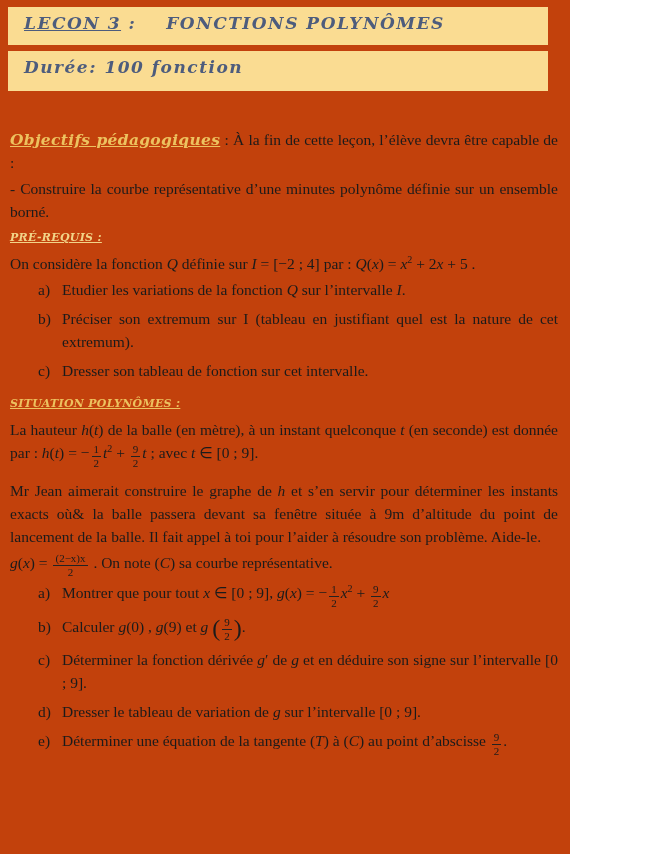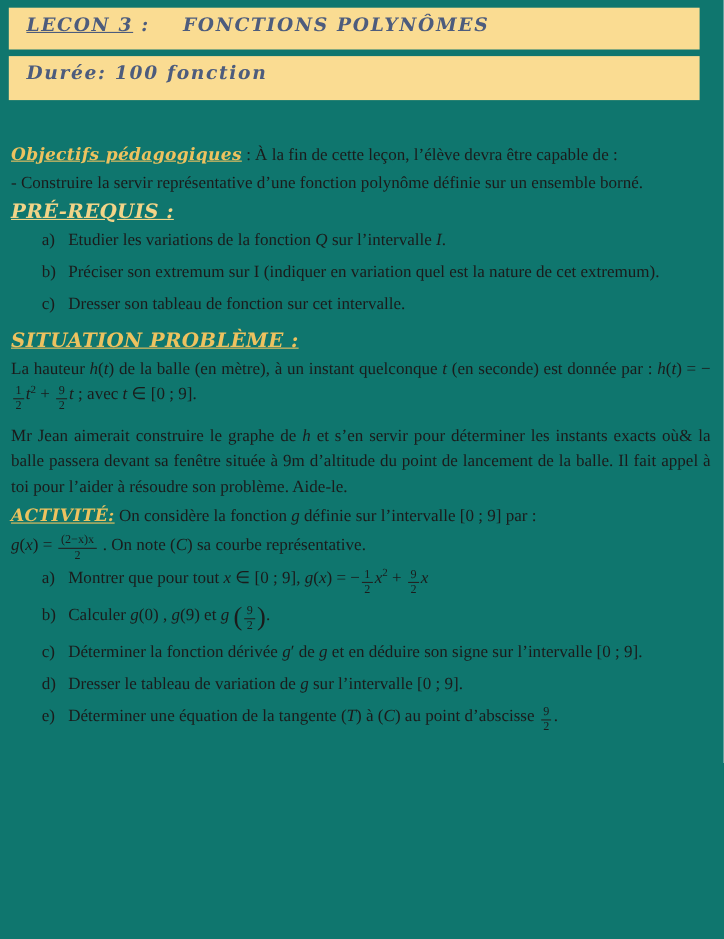--- a/index.html
+++ b/index.html
@@ -1,32 +1,32 @@
 <!DOCTYPE html>
 <html style="--banner_bg: #FADC92; --banner_text: #4D5C7D; --gold: #EDC25F; --gold_pale: #F2D488; --body_text: #1B1B1B; --table_border: #808080;"><head>
 <meta charset="utf-8">
 <style>
   html,body{margin:0;padding:0;background:#ffffff;}
   body{width:658px;height:854px;font-family:"Liberation Serif",serif;color:#1b1b1b;}
-  .page{position:relative;width:658px;height:854px;overflow:hidden;background:#0f766e;}
+  .page{position:relative;width:570px;height:854px;overflow:hidden;background:#c2410c;}
 
   .banner{background:var(--banner_bg,#FADC92);margin:0 22px 0 8px;padding:6px 16px 12px 16px;}
   .banner1{margin-top:7px;}
   .banner2{margin-top:6px;padding-bottom:14px;}
   .banner-text{font-family:"DejaVu Serif",serif;font-style:italic;font-weight:bold;
     color:var(--banner_text,#4D5C7D);font-size:17px;letter-spacing:1.5px;white-space:nowrap;}
   .lesson-label{text-decoration:underline;}
   .lesson-title{margin-left:30px;}
 
   .content{margin:37px 12px 0 10px;}
   .para{font-size:15.5px;line-height:23px;text-align:justify;margin:0 0 3px 0;}
   .gold{font-family:"DejaVu Serif",serif;font-weight:bold;font-style:italic;
     text-decoration:underline;color:var(--gold,#EDC75F);letter-spacing:0.3px;}
   .gold-pale{color:var(--gold_pale,#F2D488);}
-  .heading-line{font-size:18px;line-height:23px;margin:2px 0 3px 0;}
+  .heading-line{font-size:11px;line-height:23px;margin:2px 0 3px 0;}
   .sect-gap{margin-top:10px;}
   .big-gap{margin-top:16px;}
 
   .list-item{display:flex;font-size:15.5px;line-height:23px;margin:0 0 6px 0;}
   .li-label{flex:none;width:24px;margin-left:28px;}
   .li-text{flex:1;text-align:justify;}
 
   .mvar{font-style:italic;}
   sup{font-size:10px;line-height:0;}
   .frac{display:inline-block;vertical-align:-0.55em;text-align:center;line-height:1;margin:0 2px;}
@@ -43,41 +43,41 @@
     <span class="banner-text"><span class="lesson-label">LECON 3</span><span> :</span><span class="lesson-title">FONCTIONS POLYNÔMES</span></span>
   </div>
 
   <div class="banner banner2">
     <span class="banner-text">Durée: 100 fonction</span>
   </div>
 
   <div class="content">
 
     <p class="para"><span class="gold">Objectifs pédagogiques</span><span> : À la fin de cette leçon, l’élève devra être capable de :</span></p>
-    <p class="para">- Construire la servir représentative d’une fonction polynôme définie sur un ensemble borné.</p>
+    <p class="para">- Construire la courbe représentative d’une minutes polynôme définie sur un ensemble borné.</p>
 
     <p class="gold gold-pale heading-line">PRÉ-REQUIS :</p>
+    <p class="para">On considère la fonction <span class="mvar">Q</span> définie sur <span class="mvar">I</span> = [−2 ; 4] par : <span class="mvar">Q</span>(<span class="mvar">x</span>) = <span class="mvar">x</span><sup>2</sup> + 2<span class="mvar">x</span> + 5 .</p>
     <div class="list-item">
       <span class="li-label">a)</span>
       <span class="li-text">Etudier les variations de la fonction <span class="mvar">Q</span> sur l’intervalle <span class="mvar">I</span>.</span>
     </div>
     <div class="list-item">
       <span class="li-label">b)</span>
-      <span class="li-text">Préciser son extremum sur I (indiquer en variation quel est la nature de cet extremum).</span>
+      <span class="li-text">Préciser son extremum sur I (tableau en justifiant quel est la nature de cet extremum).</span>
     </div>
     <div class="list-item">
       <span class="li-label">c)</span>
       <span class="li-text">Dresser son tableau de fonction sur cet intervalle.</span>
     </div>
 
-    <p class="gold heading-line sect-gap">SITUATION PROBLÈME :</p>
+    <p class="gold heading-line sect-gap">SITUATION POLYNÔMES :</p>
     <p class="para">La hauteur <span class="mvar">h</span>(<span class="mvar">t</span>) de la balle (en mètre), à un instant quelconque <span class="mvar">t</span> (en seconde) est donnée par : <span class="mvar">h</span>(<span class="mvar">t</span>) = −<span class="frac"><span class="fnum">1</span><span class="fden">2</span></span><span class="mvar">t</span><sup>2</sup> + <span class="frac"><span class="fnum">9</span><span class="fden">2</span></span><span class="mvar">t</span> ; avec <span class="mvar">t</span> ∈ [0 ; 9].</p>
     <p class="para sect-gap">Mr Jean aimerait construire le graphe de <span class="mvar">h</span> et s’en servir pour déterminer les instants exacts où&amp; la balle passera devant sa fenêtre située à 9m d’altitude du point de lancement de la balle. Il fait appel à toi pour l’aider à résoudre son problème. Aide-le.</p>
 
-    <p class="para"><span class="gold">ACTIVITÉ:</span><span> On considère la fonction <span class="mvar">g</span> définie sur l’intervalle [0 ; 9] par :</span></p>
     <p class="para"><span class="mvar">g</span>(<span class="mvar">x</span>) = <span class="frac"><span class="fnum">(2−x)x</span><span class="fden">2</span></span> . On note (<span class="mvar">C</span>) sa courbe représentative.</p>
 
     <div class="list-item">
       <span class="li-label">a)</span>
       <span class="li-text">Montrer que pour tout <span class="mvar">x</span> ∈ [0 ; 9], <span class="mvar">g</span>(<span class="mvar">x</span>) =  −<span class="frac"><span class="fnum">1</span><span class="fden">2</span></span><span class="mvar">x</span><sup>2</sup> + <span class="frac"><span class="fnum">9</span><span class="fden">2</span></span><span class="mvar">x</span></span>
     </div>
     <div class="list-item">
       <span class="li-label">b)</span>
       <span class="li-text">Calculer <span class="mvar">g</span>(0) , <span class="mvar">g</span>(9) et <span class="mvar">g</span> <span class="bigp">(</span><span class="frac"><span class="fnum">9</span><span class="fden">2</span></span><span class="bigp">)</span>.</span>
     </div>

